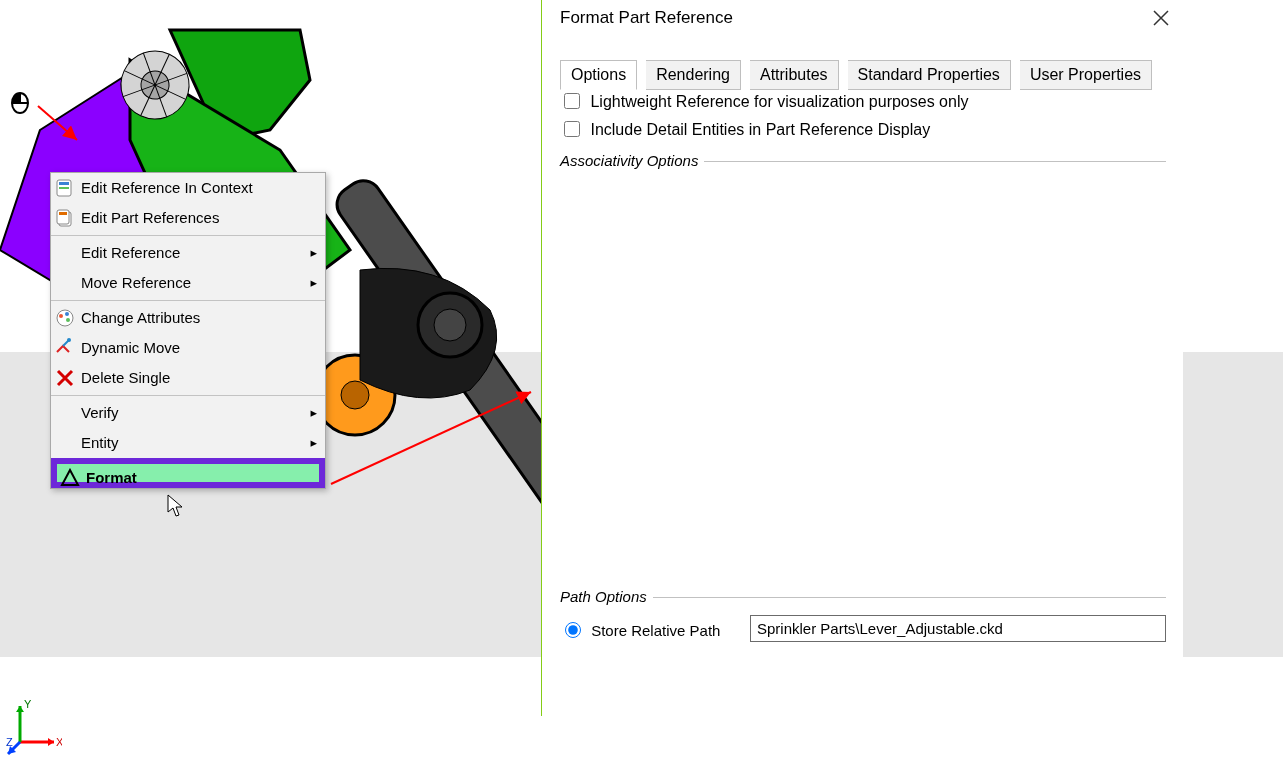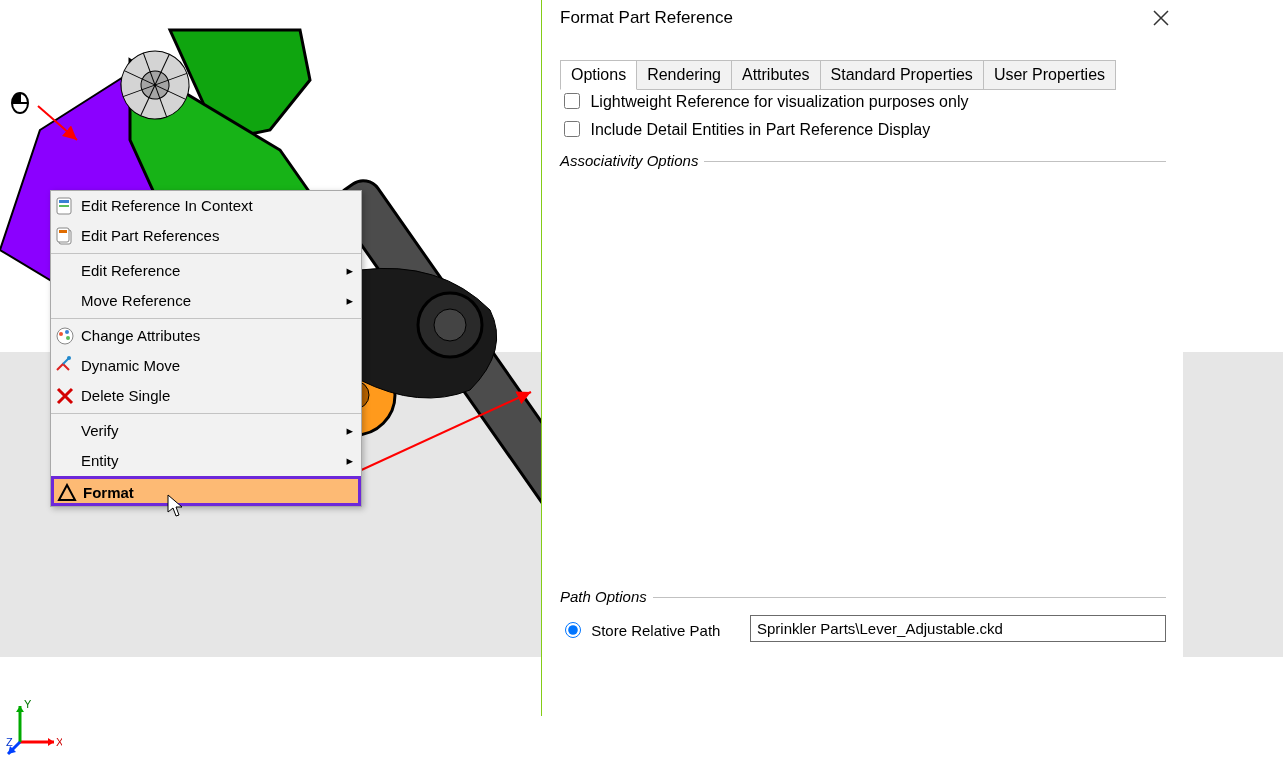--- a/index.html
+++ b/index.html
@@ -13,46 +13,46 @@
     position: relative;
     overflow: hidden;
     color: #000;
   }
   .vp-bottom-gray { position:absolute; left:0; top:352px; width:1283px; height:305px; background:#e6e6e6; }
   .vp-top { position:absolute; left:0; top:0; width:1283px; height:352px; background:#fff; }
 
   
   .ctx {
     position:absolute;
-    left:50px; top:190px;
-    width:312px;
+    left:50px; top:172px;
+    width:276px;
     background:#f2f2f2;
     border:1px solid #a9a9a9;
     box-shadow: 2px 2px 6px rgba(0,0,0,.25);
     z-index:10;
   }
   .ctx-row { position:relative; height:30px; line-height:30px; padding-left:30px; cursor:default; }
   .ctx-row.has-sub:after { content:"\25B8"; position:absolute; right:8px; top:0; font-size:13px; color:#000; }
   .ctx-sep { height:1px; background:#c3c3c3; margin:2px 0; }
   .ctx-icon { position:absolute; left:4px; top:5px; width:20px; height:20px; }
-  .ctx-row.hl { background:#fdba74; border:3px solid #6d28d9; padding-left:29px; height:30px; line-height:28px; font-weight:700; }
+  .ctx-row.hl { background:#86efac; border:6px solid #6d28d9; padding-left:29px; height:30px; line-height:28px; font-weight:700; }
 
   
   .dlg {
     position:absolute;
     left:541px; top:0;
     width:642px; height:716px;
     background:#fff;
     border-left:1px solid #84cc16;
     z-index:5;
   }
   .dlg-title { position:absolute; left:18px; top:8px; font-size:17px; }
   .dlg-close { position:absolute; right:12px; top:8px; width:20px; height:20px; cursor:pointer; }
   .dlg-close svg { width:20px; height:20px; }
-  .dlg-tabs { position:absolute; left:18px; top:60px; display:flex; gap:0; }
+  .dlg-tabs { position:absolute; left:18px; top:60px; display:flex; gap:9px; }
   .tab { padding:5px 10px; border:1px solid #bfbfbf; background:#f2f2f2; cursor:pointer; font-size:16px; }
   .tab.active { background:#fff; border-bottom-color:#fff; }
   .tab + .tab { border-left:none; }
   .dlg-body { position:absolute; left:18px; top:84px; width:606px; }
   .chk { margin:6px 0; font-size:16px; }
   .chk input { width:16px; height:16px; vertical-align:-2px; margin-right:6px; }
   .group-title { position:relative; margin-top:12px; margin-bottom:6px; }
   .group-title span { background:#fff; padding-right:6px; position:relative; z-index:1; color:#000;font-style:italic; }
   .group-title:after { content:""; position:absolute; left:0; right:0; top:50%; height:1px; background:#c1c1c1; z-index:0; }
   .assoc { margin-left:26px; margin-top:10px; color:#888; }

